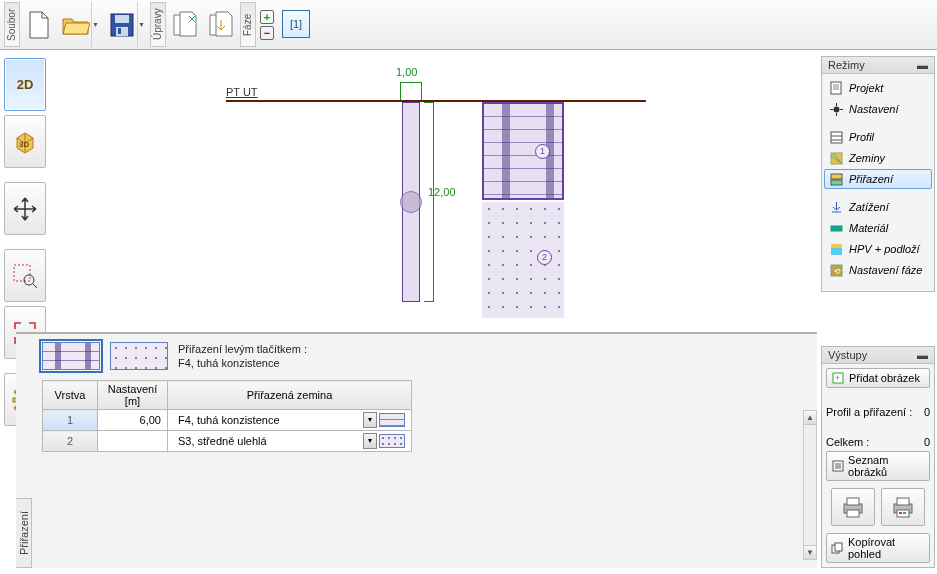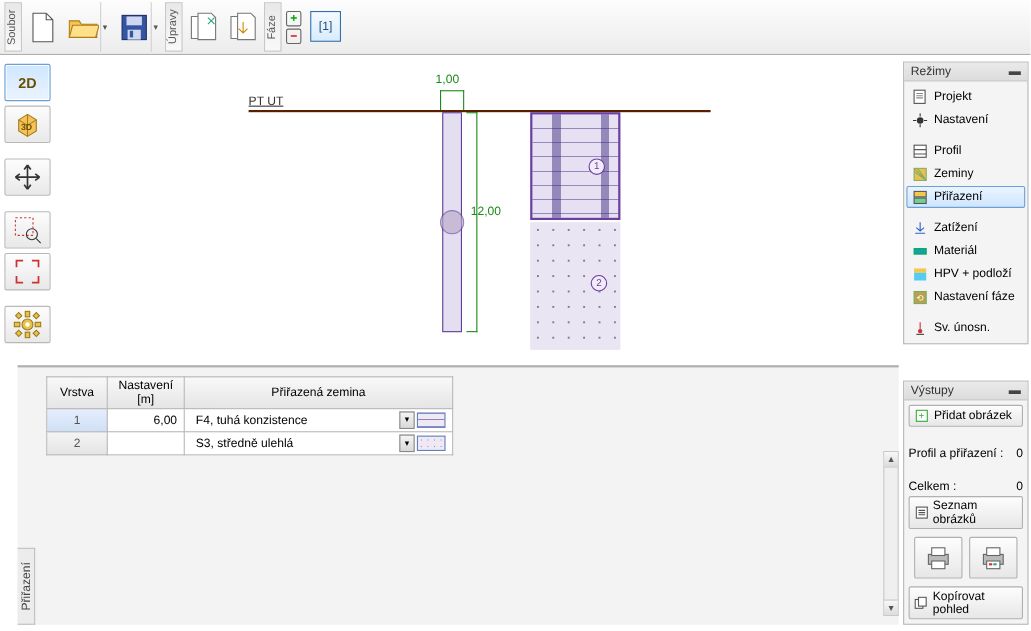--- a/index.html
+++ b/index.html
@@ -12,21 +12,21 @@
   .tb-btn.with-dd { width: 44px; }
   .tb-btn .dd { width: 9px; height: 100%; border-left: 1px solid #d0d0d0; display: flex; align-items: center; justify-content: center; color: #555; font-size: 8px; }
   .icon-box { width: 30px; height: 42px; display: flex; align-items: center; justify-content: center; }
   .phase-plus-minus { width: 18px; display:flex; flex-direction:column; align-items:center; justify-content:center; gap:2px;}
   .pm { width:14px;height:14px;border:1px solid #666;border-radius:2px;font-size:11px;line-height:12px;text-align:center;font-weight:bold;}
   .pm.plus{color:#0a0;} .pm.minus{color:#c00;}
   .phase-tab { width:28px;height:28px;border:1px solid #3070b0;background:linear-gradient(#f4faff,#d8ecff);display:flex;align-items:center;justify-content:center;color:#205080;font-size:11px;margin-top:8px;margin-left:4px;}
 
   
   .left-tools { position:absolute; left:4px; top:58px; width:48px; display:flex; flex-direction:column; gap:4px; }
-  .lt-btn { width:42px; height:34px; border:1px solid #b8b8b8; background:linear-gradient(#fdfdfd,#e8e8e8); display:flex; align-items:center; justify-content:center; border-radius:2px;}
+  .lt-btn { width:42px; height:53px; border:1px solid #b8b8b8; background:linear-gradient(#fdfdfd,#e8e8e8); display:flex; align-items:center; justify-content:center; border-radius:2px;}
   .lt-btn.active { background:linear-gradient(#cfe6ff,#eaf4ff); border-color:#6a9fd8; box-shadow: inset 0 0 0 1px #fff;}
   .lt-sep { height:6px; }
 
   
   .canvas { position:absolute; left:56px; top:56px; right:120px; height:270px; background:#fff; overflow:hidden;}
   
   .ground-line { position:absolute; left:170px; top:44px; width:420px; height:2px; background:#5a1e00;}
   .ptut { position:absolute; left:170px; top:30px; font-size:11px; color:#333; text-decoration: underline;}
   .pile { position:absolute; left:346px; top:46px; width:18px; height:200px; background:#e4dff0; border:1px solid #613c98;}
   .pile-circle{ position:absolute; left:344px; top:135px; width:22px; height:22px; border:1px solid #613c98; border-radius:50%; background:#b9a9c9; opacity:0.65;}
@@ -69,21 +69,21 @@
   .vscroll{ position:absolute; right:0; top:76px; bottom:8px; width:14px; background:#efefef; border:1px solid #c8c8c8;}
   .vscroll .arrow{height:14px; background:linear-gradient(#f8f8f8,#dcdcdc); font-size:8px; text-align:center; line-height:14px; color:#555; border-bottom:1px solid #c8c8c8;}
   .vscroll .arrow.bot{position:absolute;bottom:0;left:0;right:0;border-top:1px solid #c8c8c8;border-bottom:none;}
 
   
   .right { position:absolute; right:2px; top:56px; bottom:6px; width:114px; display:flex; flex-direction:column; gap:4px;}
   .panel{ border:1px solid #b8b8b8; background:#f4f4f4;}
   .panel-head{ background:linear-gradient(#eaeaea,#dcdcdc); border-bottom:1px solid #c0c0c0; padding:2px 6px; font-size:11px; color:#333; display:flex; justify-content:space-between; align-items:flex-start;}
   .panel-head .min{font-weight:bold;color:#444;}
   .mode-list{ padding:4px 2px; display:flex; flex-direction:column; gap:1px;}
-  .mode-item{ display:flex; align-items:center; gap:6px; padding:2px 4px; border:1px solid transparent; border-radius:2px;}
+  .mode-item{ display:flex; align-items:center; gap:6px; padding:2px 4px; border:1px solid transparent; border-radius:2px;font-style:italic;}
   .mode-item.selected{ background:linear-gradient(#eaf4ff,#cfe6ff); border-color:#6a9fd8;}
   .mode-sep{ height:6px;}
   .mi-icon{ width:14px; height:14px; display:inline-flex; align-items:center; justify-content:center;}
   .out-list{ padding:4px 4px; display:flex; flex-direction:column; gap:3px; font-size:11px;}
   .out-row{ display:flex; justify-content:space-between; align-items:center;margin-top:15px;}
   .out-btn{ border:1px solid #b0b0b0; background:linear-gradient(#fdfdfd,#e7e7e7); padding:2px 4px; display:flex; align-items:center; gap:4px; border-radius:2px; font-size:11px;}
   .print-row{ display:flex; gap:6px; padding:4px; justify-content:center;}
   .print-btn{ width:44px;height:38px;border:1px solid #b0b0b0;background:linear-gradient(#fdfdfd,#e7e7e7);display:flex;align-items:center;justify-content:center;border-radius:2px;}
   .spacer{ flex:1; }
 
@@ -217,20 +217,28 @@
     <div class="mark">1</div>
   </div>
   <div class="soil2 hatch-dots">
     <div class="mark">2</div>
   </div>
 </div>
 
 <div class="bottom">
   <div class="bottom-tab">Přiřazení</div>
   <div class="bottom-inner">
+    <div class="swatches">
+      <div class="swatch sel hatch-dash"></div>
+      <div class="swatch hatch-dots"></div>
+      <div class="assign-text">
+        <div>Přiřazení levým tlačítkem :</div>
+        <div>F4, tuhá konzistence</div>
+      </div>
+    </div>
 
     <table class="grid" style="width:370px;">
       <tbody>
           <tr>
         <th style="width:55px">Vrstva</th>
         <th style="width:70px">Nastavení [m]</th>
         <th>Přiřazená zemina</th>
       </tr>
       <tr>
         <td class="rowhdr sel">1</td>
@@ -353,30 +361,20 @@
       <div class="mode-item">
         <span class="mi-icon">
             <svg width="13" height="13">
               <rect x="1" y="1" width="11" height="11" fill="#bba24a" stroke="#7a6"></rect>
               <text x="3" y="10" font-size="8" fill="#fff">⟲</text>
             </svg>
           </span>
         <span>Nastavení fáze</span>
       </div>
       <div class="mode-sep"></div>
-      <div class="mode-item">
-        <span class="mi-icon">
-            <svg width="13" height="13">
-              <path d="M6.5 1v6" stroke="#c33"></path>
-              <circle cx="6.5" cy="9" r="2" fill="#c33"></circle>
-              <line x1="3" y1="12" x2="10" y2="12" stroke="#555"></line>
-            </svg>
-          </span>
-        <span>Sv. únosn.</span>
-      </div>
     </div>
   </div>
 
   <div class="spacer"></div>
 
   <div class="panel">
     <div class="panel-head">
       <span>Výstupy</span>
       <span class="min">▬</span>
     </div>

